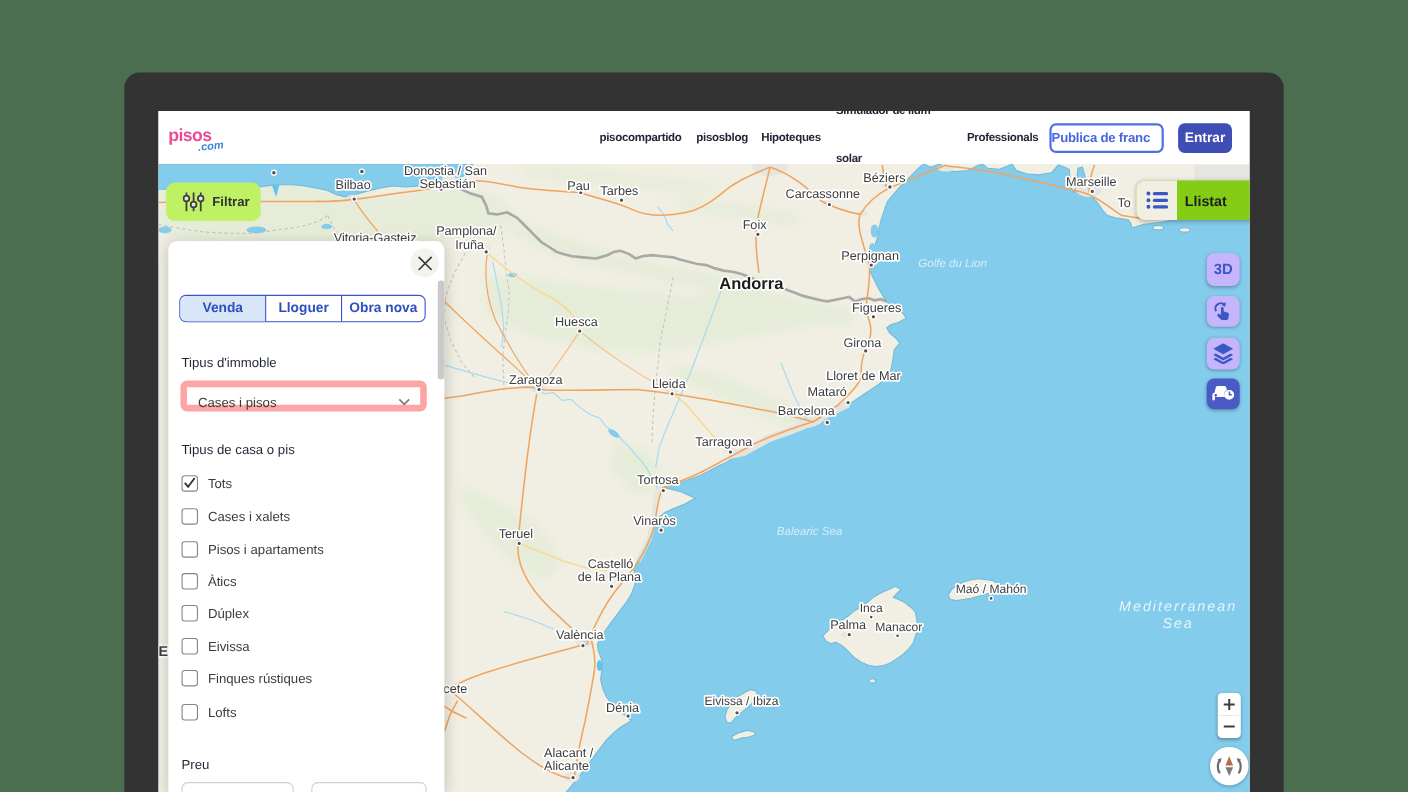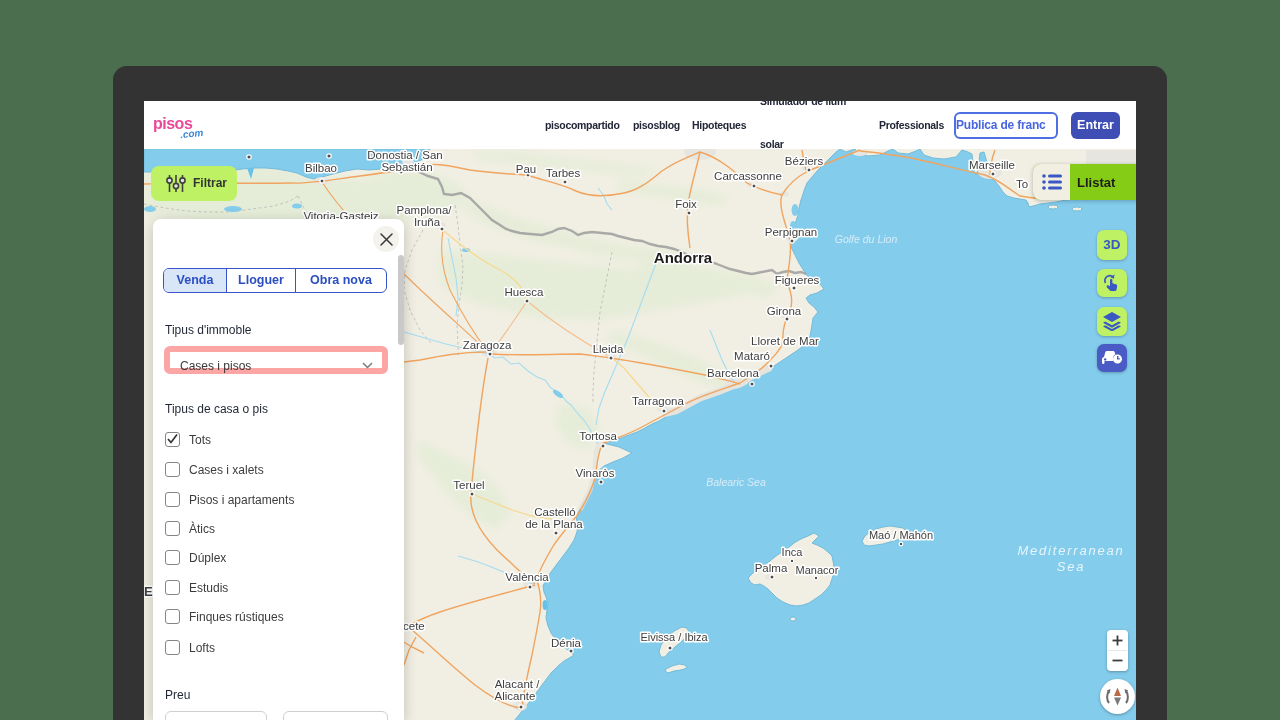--- a/index.html
+++ b/index.html
@@ -13,28 +13,28 @@
 .search span{position:absolute;left:26px;top:8px;font-size:11.5px;color:#999}
 .nav{position:absolute;font-size:10.5px;font-weight:bold;letter-spacing:-0.3px;color:#222636;white-space:nowrap}
 .btnp{position:absolute;left:810px;top:11px;width:104px;height:27px;border:2px solid #4D6FE3;border-radius:6px;color:#4766DF;font-size:12px;font-weight:bold;letter-spacing:-0.2px;text-align:left;line-height:23px;overflow:hidden}
 .btne{position:absolute;left:927px;top:11px;width:49px;height:27px;background:#3E4EB5;border-radius:6px;color:#fff;font-size:12.5px;font-weight:bold;text-align:center;line-height:27px}
 #map{position:absolute;left:0;top:48px;width:992px;height:571px}
 .filtrar{position:absolute;left:7px;top:17px;width:86px;height:35px;background:#bef264;border-radius:8px;z-index:5}
 .filtrar b{position:absolute;left:42px;top:10px;font-size:12px;color:#333}
 .llistat{position:absolute;left:889px;top:15px;width:114px;height:36px;background:#84cc16;border-radius:8px;box-shadow:0 1px 4px rgba(0,0,0,.25);z-index:5}
 .llistat .ic{position:absolute;left:0;top:0;width:37px;height:36px;background:#F0EFE2;border-radius:8px 0 0 8px}
 .llistat b{position:absolute;left:44px;top:11px;font-size:13px;color:#1e1e1e}
-.mbtn{position:absolute;left:953px;width:30px;background:#bef264;border-radius:7px;box-shadow:0 1px 3px rgba(0,0,0,.25);z-index:5;text-align:center}
+.mbtn{position:absolute;left:953px;width:30px;background:#c4b5fd;border-radius:7px;box-shadow:0 1px 3px rgba(0,0,0,.25);z-index:5;text-align:center}
 .mbtn.sel{background:#4A5BC5}
 .zoomc{position:absolute;left:963px;top:481px;width:21px;height:41px;background:#fff;border-radius:4px;box-shadow:0 1px 3px rgba(0,0,0,.3);z-index:5}
 .compass{position:absolute;left:956px;top:530px;width:35px;height:35px;background:#fff;border-radius:50%;box-shadow:0 1px 3px rgba(0,0,0,.3);z-index:5}
 #panel{position:absolute;left:9px;top:70px;width:251px;height:501px;background:#fff;border-radius:8px 8px 0 0;box-shadow:0 3px 14px rgba(0,0,0,.2);z-index:20}
 .xcirc{position:absolute;left:220px;top:7px;width:26px;height:26px;background:#F4F2EC;border-radius:50%}
 .seg{position:absolute;left:10px;top:49px;width:224px;height:25px;border:1px solid #3A53C8;border-radius:6px;display:flex;font-size:12.5px;font-weight:bold;color:#2B4FC0;text-align:center;line-height:23px}
-.seg .s1{width:62px;background:#D9E6F8;border-radius:5px 0 0 5px}
+.seg .s1{width:77px;background:#D9E6F8;border-radius:5px 0 0 5px}
 .seg .s2{width:70px;border-left:1px solid #3A53C8;border-right:1px solid #3A53C8}
 .seg .s3{flex:1}
 .plabel{position:absolute;left:12px;font-size:12px;font-weight:normal;color:#1F2633}
 .psel{position:absolute;left:11px;top:127px;width:224px;height:28px;border:6px solid #fca5a5;border-radius:6px}
 .psel span{position:absolute;left:10px;top:7px;font-size:12px;color:#3A3A3A}
 .chk{position:absolute;left:12px;width:15px;height:15px;border:1.4px solid #858585;border-radius:3px;background:#fff}
 .clab{position:absolute;left:36px;font-size:12px;color:#3C3C3C}
 .pinp{position:absolute;top:492px;height:28px;border:1px solid #CFCFCF;border-radius:6px}
 .thumb{position:absolute;left:245px;top:36px;width:6px;height:90px;background:#C9C9C9;border-radius:3px}
 </style>
@@ -347,21 +347,21 @@
         <div class="clab" style="top:214px">Tots</div>
 <div class="chk" style="top:243px"></div>
         <div class="clab" style="top:244px">Cases i xalets</div>
 <div class="chk" style="top:273px"></div>
         <div class="clab" style="top:274px">Pisos i apartaments</div>
 <div class="chk" style="top:302px"></div>
         <div class="clab" style="top:303px">Àtics</div>
 <div class="chk" style="top:331px"></div>
         <div class="clab" style="top:332px">Dúplex</div>
 <div class="chk" style="top:361px"></div>
-        <div class="clab" style="top:362px">Estudis</div>
+        <div class="clab" style="top:362px">Eivissa</div>
 <div class="chk" style="top:390px"></div>
         <div class="clab" style="top:391px">Finques rústiques</div>
 <div class="chk" style="top:421px"></div>
         <div class="clab" style="top:422px">Lofts</div>
 <div class="plabel" style="top:469px">Preu</div>
 <div class="pinp" style="left:12px;width:102px"></div>
 <div class="pinp" style="left:130px;width:105px"></div>
 <div class="thumb"></div>
 </div>
 </div>

